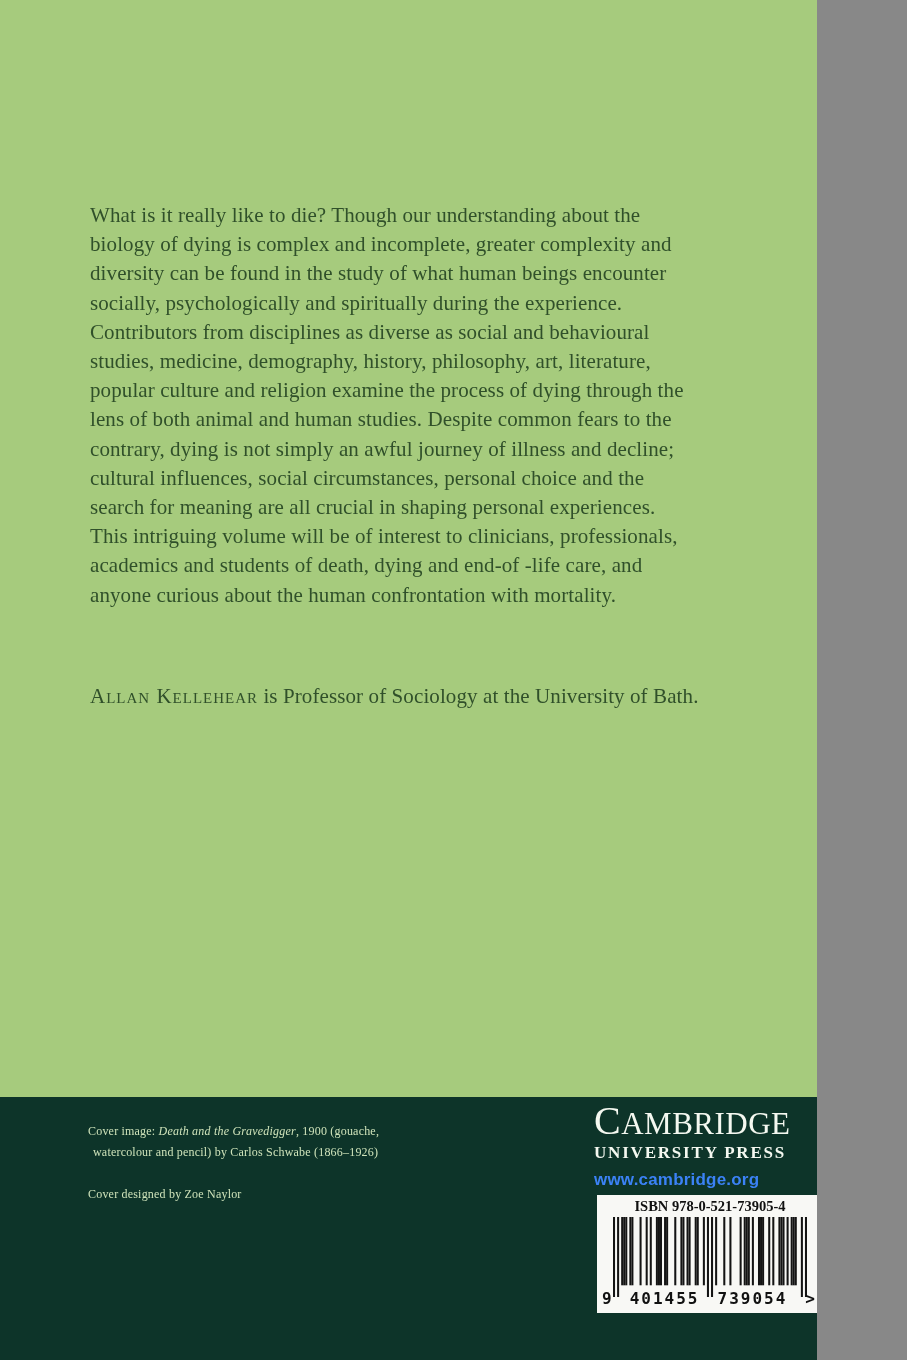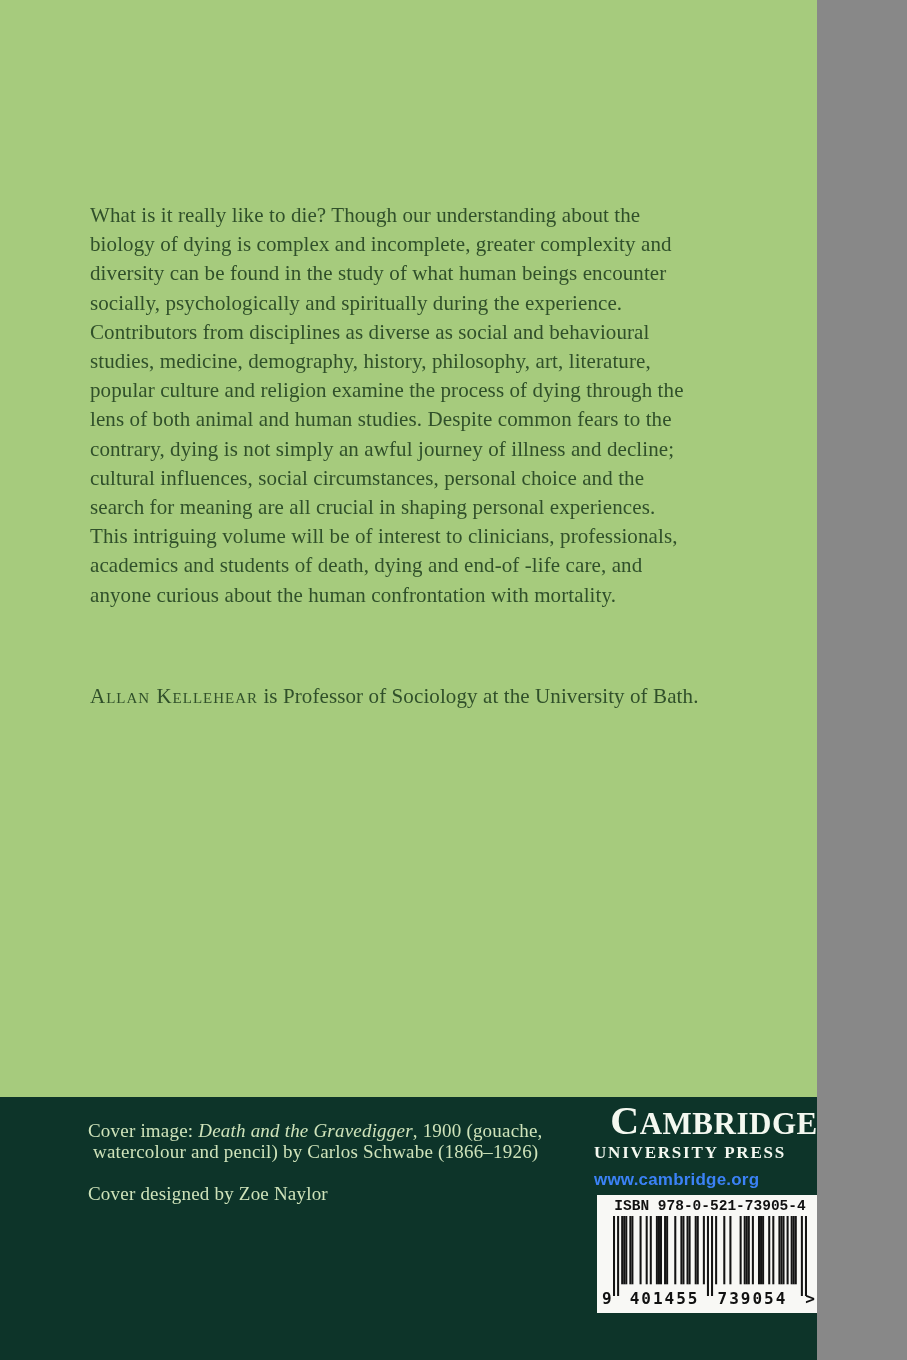--- a/index.html
+++ b/index.html
@@ -48,44 +48,43 @@
     top: 1097px;
     width: 907px;
     height: 263px;
     background: var(--footer-bg);
   }
 
   .credits {
     position: absolute;
     left: 88px;
     top: 24px;
-    font-size: 19px;
+    font-size: 12px;
     line-height: 20.5px;
     color: var(--credits-ink);
     letter-spacing: 0.2px;
   }
   .credit-line2 { padding-left: 5px; }
   .italic-title { font-style: italic; }
   .designer-line { margin-top: 22px; }
 
   .publisher {
     position: absolute;
     left: 594px;
     top: 7px;
     width: 240px;
     color: #f4f8f0;
   }
   .wordmark {
     font-family: "Liberation Serif", serif;
-    font-weight: bold;
+    font-weight: normal;
     font-size: 31px;
     letter-spacing: 0.5px;
     line-height: 34px;
     white-space: nowrap;
-    text-align: center;
   }
   .wordmark::first-letter { font-size: 40px; }
   .press-line {
     font-family: "Liberation Serif", serif;
     font-weight: bold;
     font-size: 17px;
     letter-spacing: 1.8px;
     margin-top: 2px;
     white-space: nowrap;
   }
@@ -100,21 +99,21 @@
 
   .barcode-box {
     position: absolute;
     left: 597px;
     top: 98px;
     width: 226px;
     height: 118px;
     background: #f8f8f5;
   }
   .isbn-label {
-    font-family: Liberation Mono, monospace;
+    font-family: Liberation Serif, serif;
     font-size: 14.5px;
     font-weight: bold;
     color: #111;
     text-align: center;
     padding-top: 3px;
     white-space: nowrap;
     letter-spacing: 0;
   }
   .bars-svg {
     display: block;

